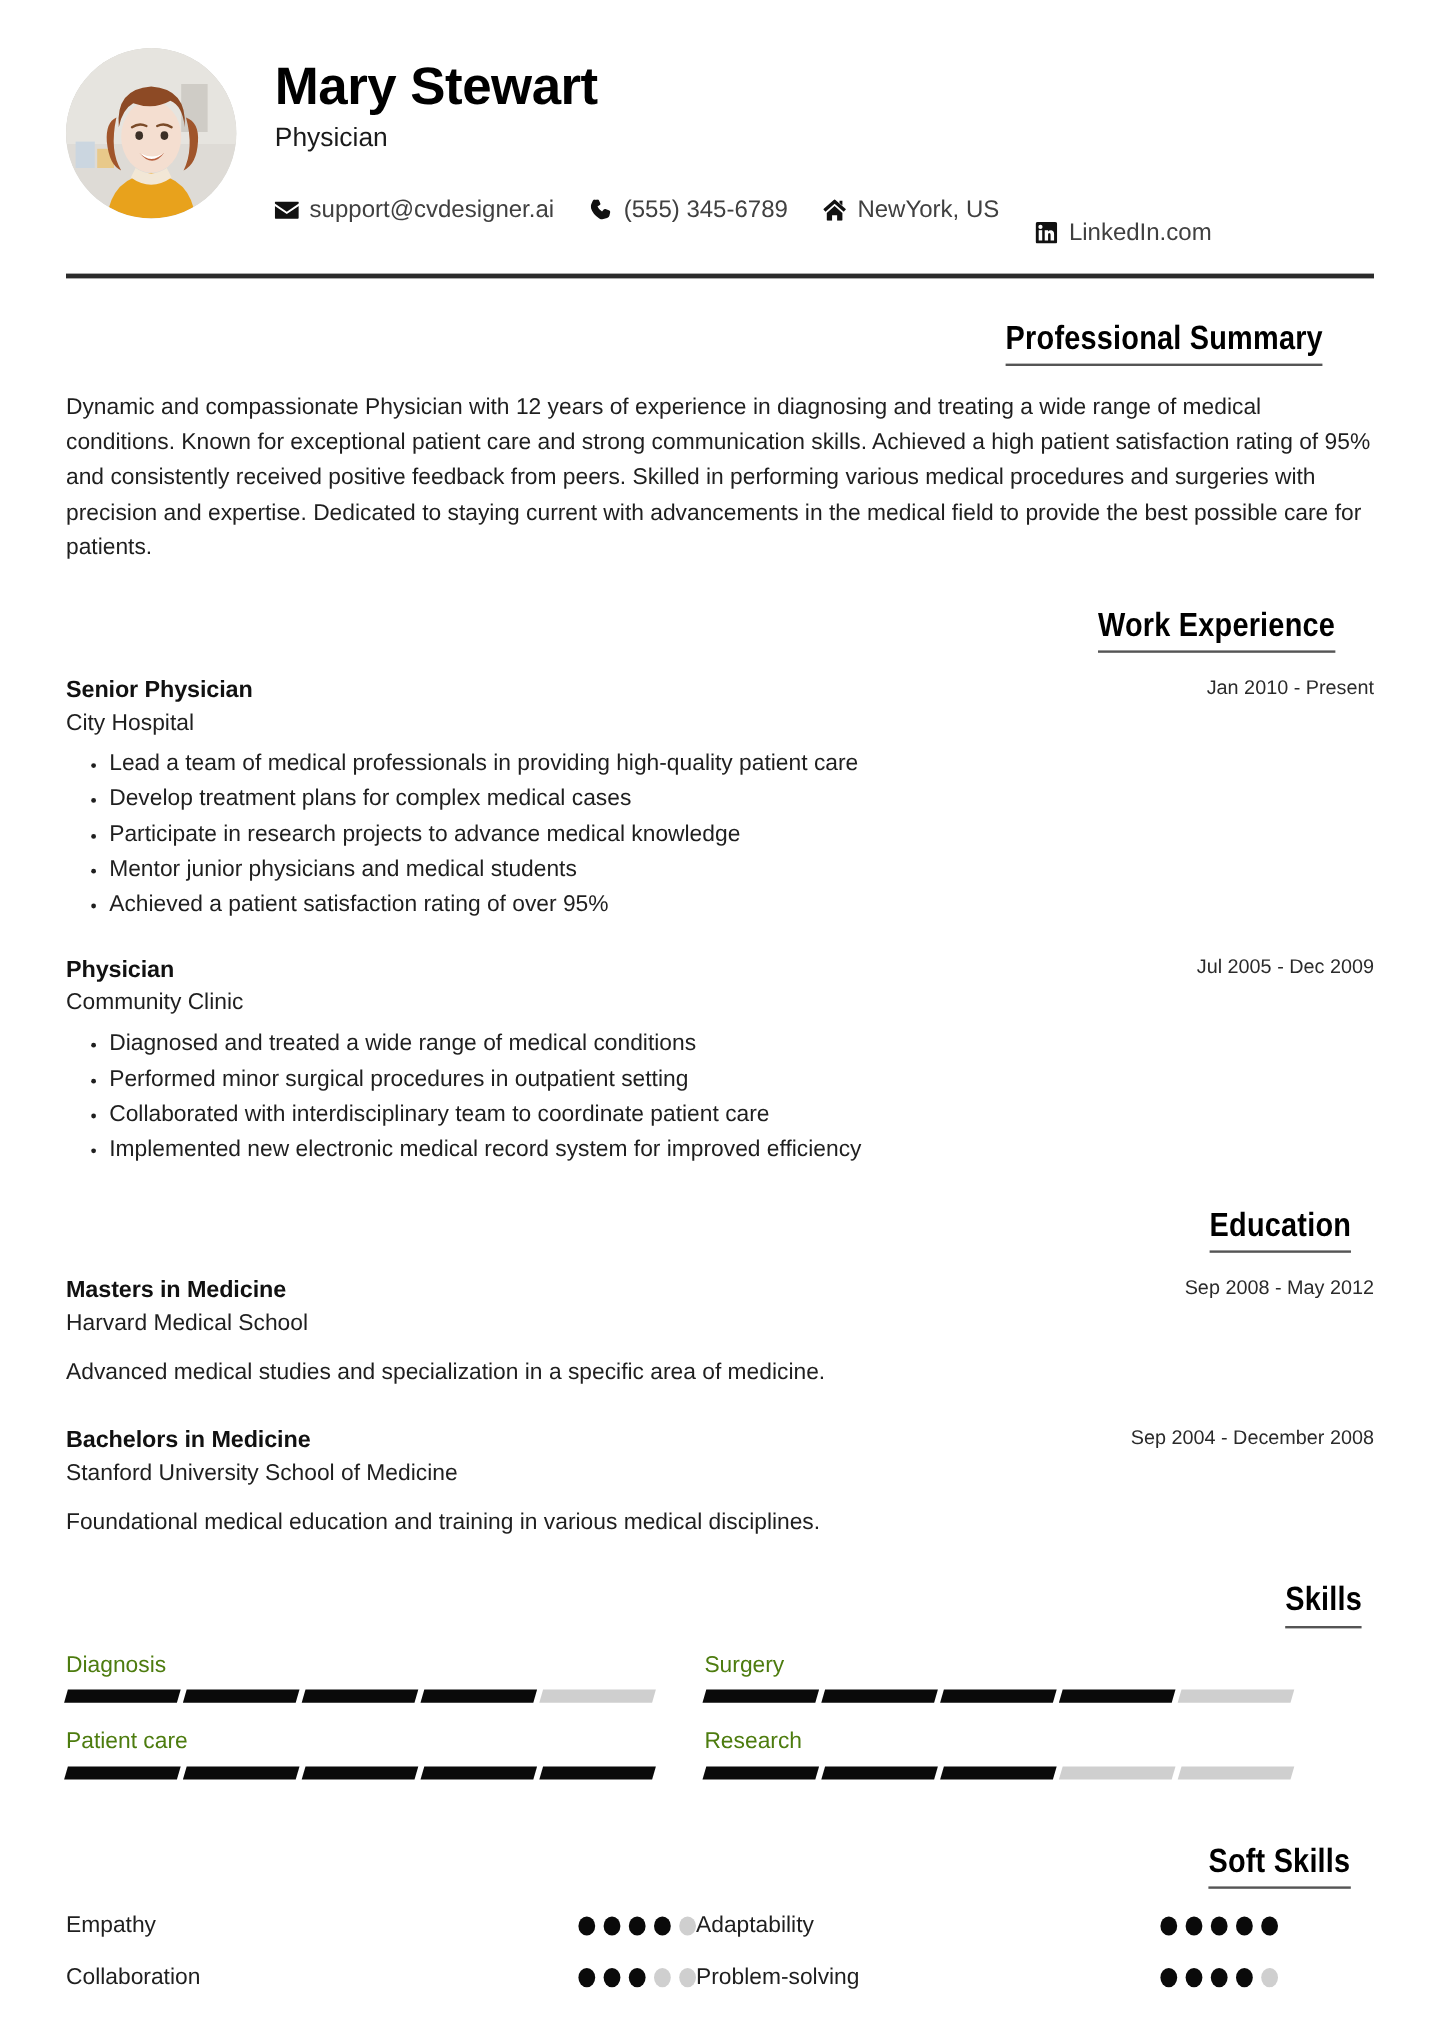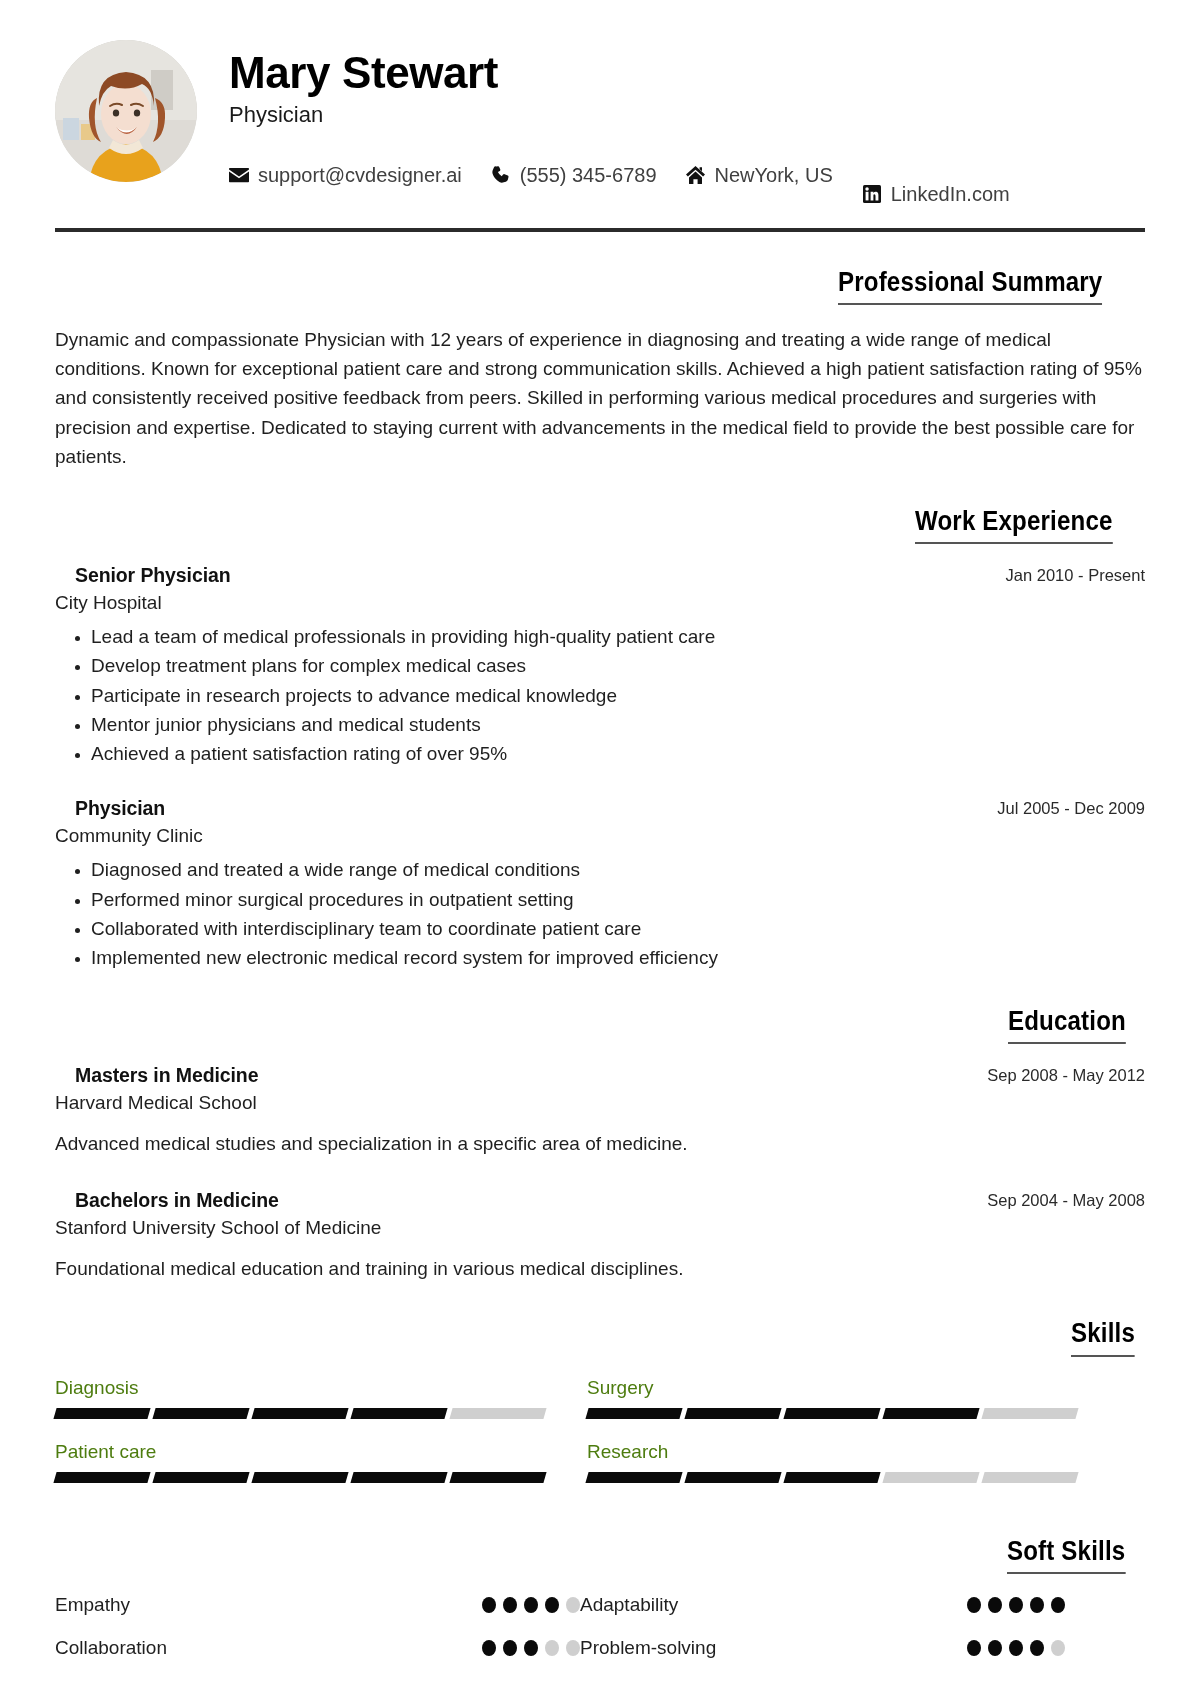--- a/index.html
+++ b/index.html
@@ -113,23 +113,22 @@
     font-size: 19px;
     line-height: 1.54;
     color: #1f1f1f;
   }
 
   
   .entry { margin-bottom: 6px; }
   .entry-head {
     display: flex;
     justify-content: space-between;
-    align-items: center;
+    align-items: flex-start;
     gap: 16px;
-    margin-left: 20px;
   }
   .entry-title {
     font-family: "Liberation Sans Narrow", "Liberation Sans", sans-serif;
     font-size: 19.5px;
     font-weight: bold;
     color: #111;
     letter-spacing: -0.1px;
   }
   .entry-date {
     font-size: 16.5px;
@@ -356,21 +355,21 @@
         <span class="entry-title">Masters in Medicine</span>
         <span class="entry-date">Sep 2008 - May 2012</span>
       </div>
       <div class="entry-org">Harvard Medical School</div>
       <div class="entry-desc">Advanced medical studies and specialization in a specific area of medicine.</div>
     </div>
 
     <div class="entry spaced">
       <div class="entry-head">
         <span class="entry-title">Bachelors in Medicine</span>
-        <span class="entry-date">Sep 2004 - May 2008</span>
+        <span class="entry-date">Sep 2004 - December 2008</span>
       </div>
       <div class="entry-org">Stanford University School of Medicine</div>
       <div class="entry-desc">Foundational medical education and training in various medical disciplines.</div>
     </div>
   </div>
 
   <div class="section">
     <div class="title-wrap">
       <span class="section-title">Skills</span>
     </div>

